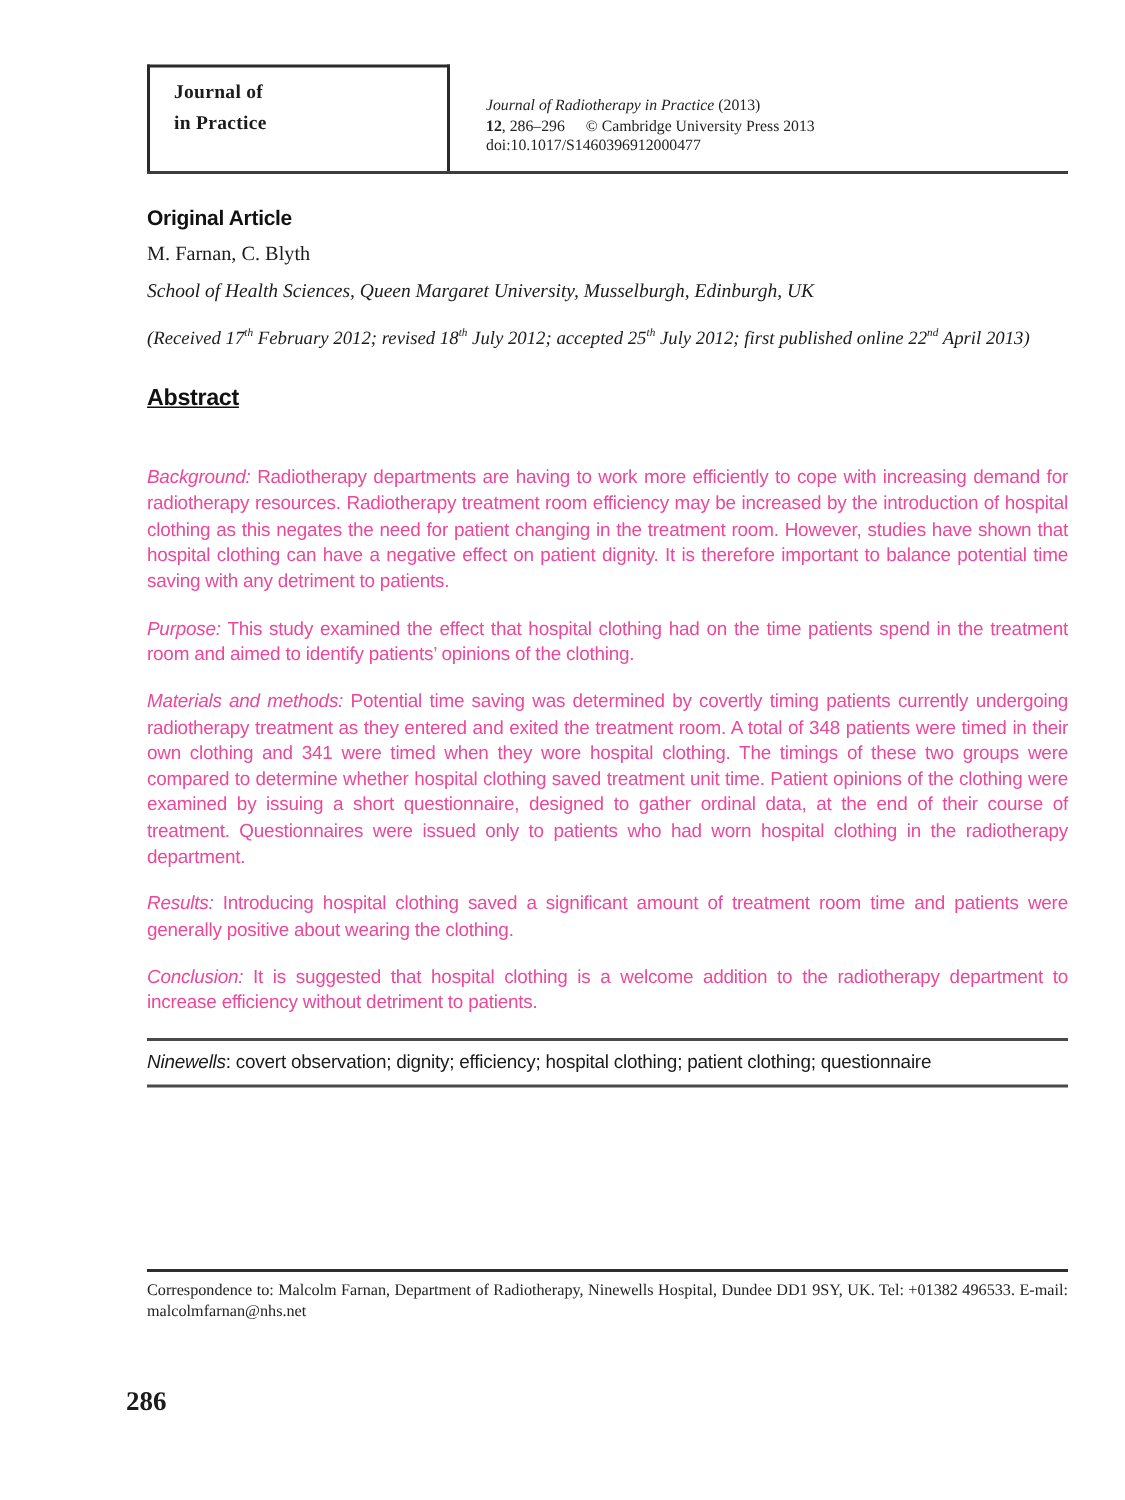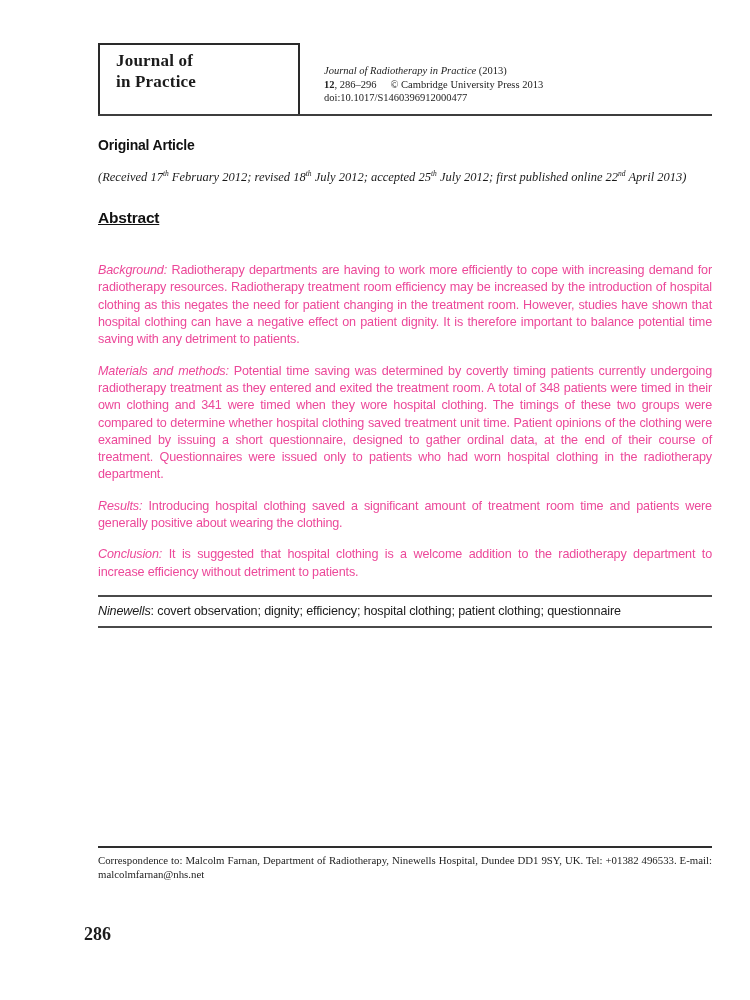--- a/index.html
+++ b/index.html
@@ -24,21 +24,21 @@
     margin-top: 43px;
     display: flex;
     height: 71px;
   }
   .journal-box {
     width: 202px;
     border: 2px solid #2a2a2a;
     border-bottom: none;
     padding: 5px 0 0 16px;
     font-weight: bold;
-    font-size: 17px;
+    font-size: 13px;
     line-height: 21px;
     letter-spacing: 0.2px;
   }
   .citation {
     margin-left: 24px;
     padding-top: 21px;
     font-size: 10.5px;
     line-height: 13.5px;
     color: #222222;
   }
@@ -156,27 +156,30 @@
         <div><span class="cit-ital">Journal of Radiotherapy in Practice</span><span> (2013)</span></div>
         <div><span class="cit-vol">12</span><span>, 286–296</span><span class="cit-copy">© Cambridge University Press 2013</span></div>
         <div>doi:10.1017/S1460396912000477</div>
       </div>
     </div>
     <div class="rule header-rule"></div>
 
     <h2 class="section-label">Original Article</h2>
 
 
+    <div class="authors">M. Farnan, C. Blyth</div>
+    <div class="affiliation">School of Health Sciences, Queen Margaret University, Musselburgh, Edinburgh, UK</div>
 
     <div class="received"><span>(Received 17</span><sup>th</sup><span> February 2012; revised 18</span><sup>th</sup><span> July 2012; accepted 25</span><sup>th</sup><span> July 2012; first published online 22</span><sup>nd</sup><span> April 2013)</span></div>
 
     <h2 class="abstract-heading">Abstract</h2>
 
     <div class="abs">
       <p><span class="plabel">Background:</span> <span>Radiotherapy departments are having to work more efficiently to cope with increasing demand for radiotherapy resources. Radiotherapy treatment room efficiency may be increased by the introduction of hospital clothing as this negates the need for patient changing in the treatment room. However, studies have shown that hospital clothing can have a negative effect on patient dignity. It is therefore important to balance potential time saving with any detriment to patients.</span></p>
+      <p><span class="plabel">Purpose:</span> <span>This study examined the effect that hospital clothing had on the time patients spend in the treatment room and aimed to identify patients’ opinions of the clothing.</span></p>
       <p><span class="plabel">Materials and methods:</span> <span>Potential time saving was determined by covertly timing patients currently undergoing radiotherapy treatment as they entered and exited the treatment room. A total of 348 patients were timed in their own clothing and 341 were timed when they wore hospital clothing. The timings of these two groups were compared to determine whether hospital clothing saved treatment unit time. Patient opinions of the clothing were examined by issuing a short questionnaire, designed to gather ordinal data, at the end of their course of treatment. Questionnaires were issued only to patients who had worn hospital clothing in the radiotherapy department.</span></p>
       <p><span class="plabel">Results:</span> <span>Introducing hospital clothing saved a significant amount of treatment room time and patients were generally positive about wearing the clothing.</span></p>
       <p><span class="plabel">Conclusion:</span> <span>It is suggested that hospital clothing is a welcome addition to the radiotherapy department to increase efficiency without detriment to patients.</span></p>
     </div>
 
     <div class="rule kw-rule"></div>
     <p class="keywords"><span class="plabel">Ninewells</span><span>: covert observation; dignity; efficiency; hospital clothing; patient clothing; questionnaire</span></p>
     <div class="rule kw-rule"></div>
 
   </div>

